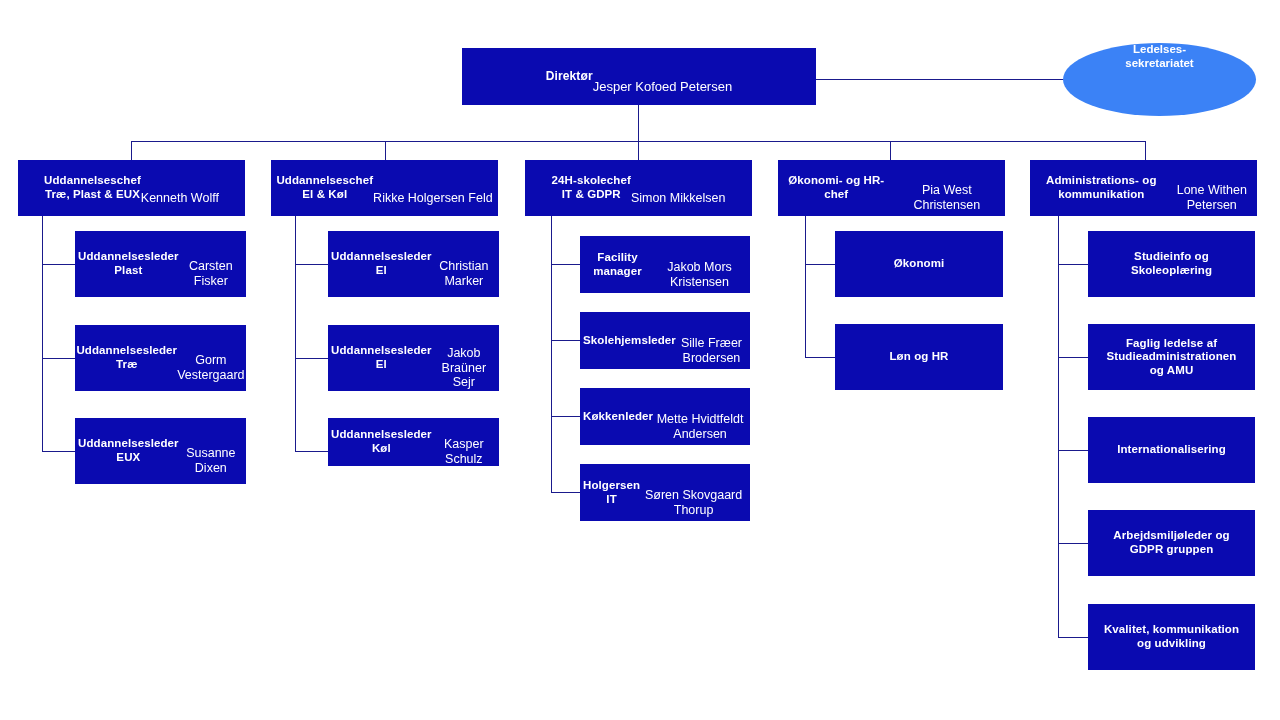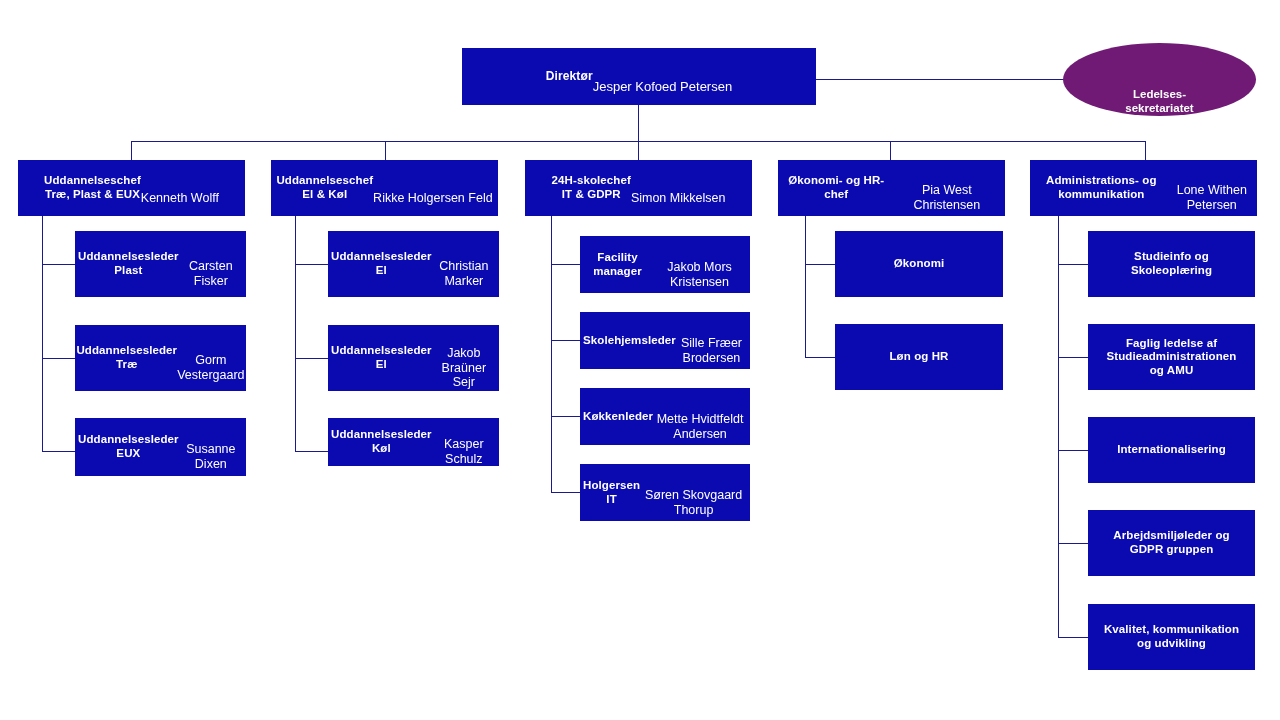--- a/index.html
+++ b/index.html
@@ -46,25 +46,25 @@
   .node.root .title { font-size: 12px; }
   .node.root .person { font-size: 13px; }
   .node.level2 .title { font-size: 11.5px; }
   .node.level2 .person { font-size: 12.5px; }
   .node.level3 .title { font-size: 11.5px; }
   .node.level3 .person { font-size: 12.5px; }
   .node.plain .title { font-size: 11.5px; }
 
   .ellipse {
     position: absolute;
-    background: #701a75;
+    background: #3b82f6;
     color: #ffffff;
     border-radius: 50%;
     display: flex;
-    align-items: flex-end;
+    align-items: flex-start;
     justify-content: center;
     text-align: center;
     font-weight: bold;
     font-size: 11.5px;
     line-height: 1.2;
     white-space: pre-line;
     z-index: 3;
   }
 
   .conn {
@@ -136,21 +136,21 @@
   </div>
   <div class="node level3" style="left:75px; top:231px; width:171px; height:66px;">
     <div class="title">Uddannelsesleder
 Plast</div>
     <div class="person">Carsten Fisker</div>
   </div>
   <div class="node level3" style="left:75px; top:325px; width:171px; height:66px;">
     <div class="title">Uddannelsesleder Træ</div>
     <div class="person">Gorm Vestergaard</div>
   </div>
-  <div class="node level3" style="left:75px; top:418px; width:171px; height:58px;">
+  <div class="node level3" style="left:75px; top:418px; width:171px; height:66px;">
     <div class="title">Uddannelsesleder EUX</div>
     <div class="person">Susanne Dixen</div>
   </div>
 
   <div class="node level2" style="left:271px; top:160px; width:227px; height:56px;">
     <div class="title">Uddannelseschef
 El &amp; Køl</div>
     <div class="person">Rikke Holgersen Feld</div>
   </div>
   <div class="node level3" style="left:328px; top:231px; width:171px; height:66px;">

